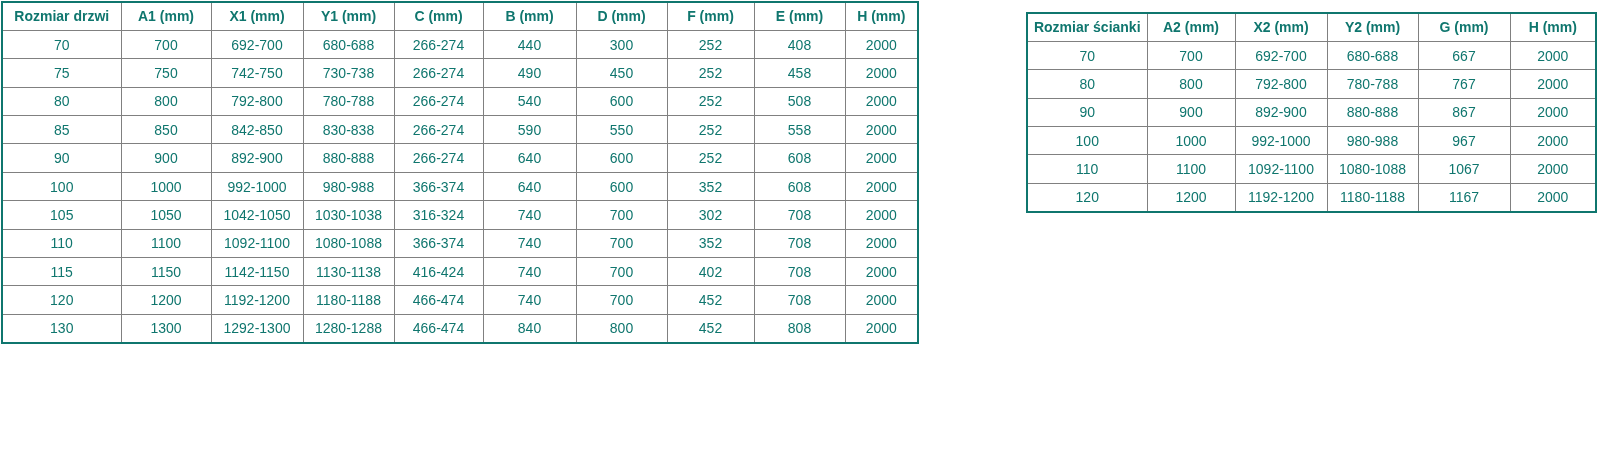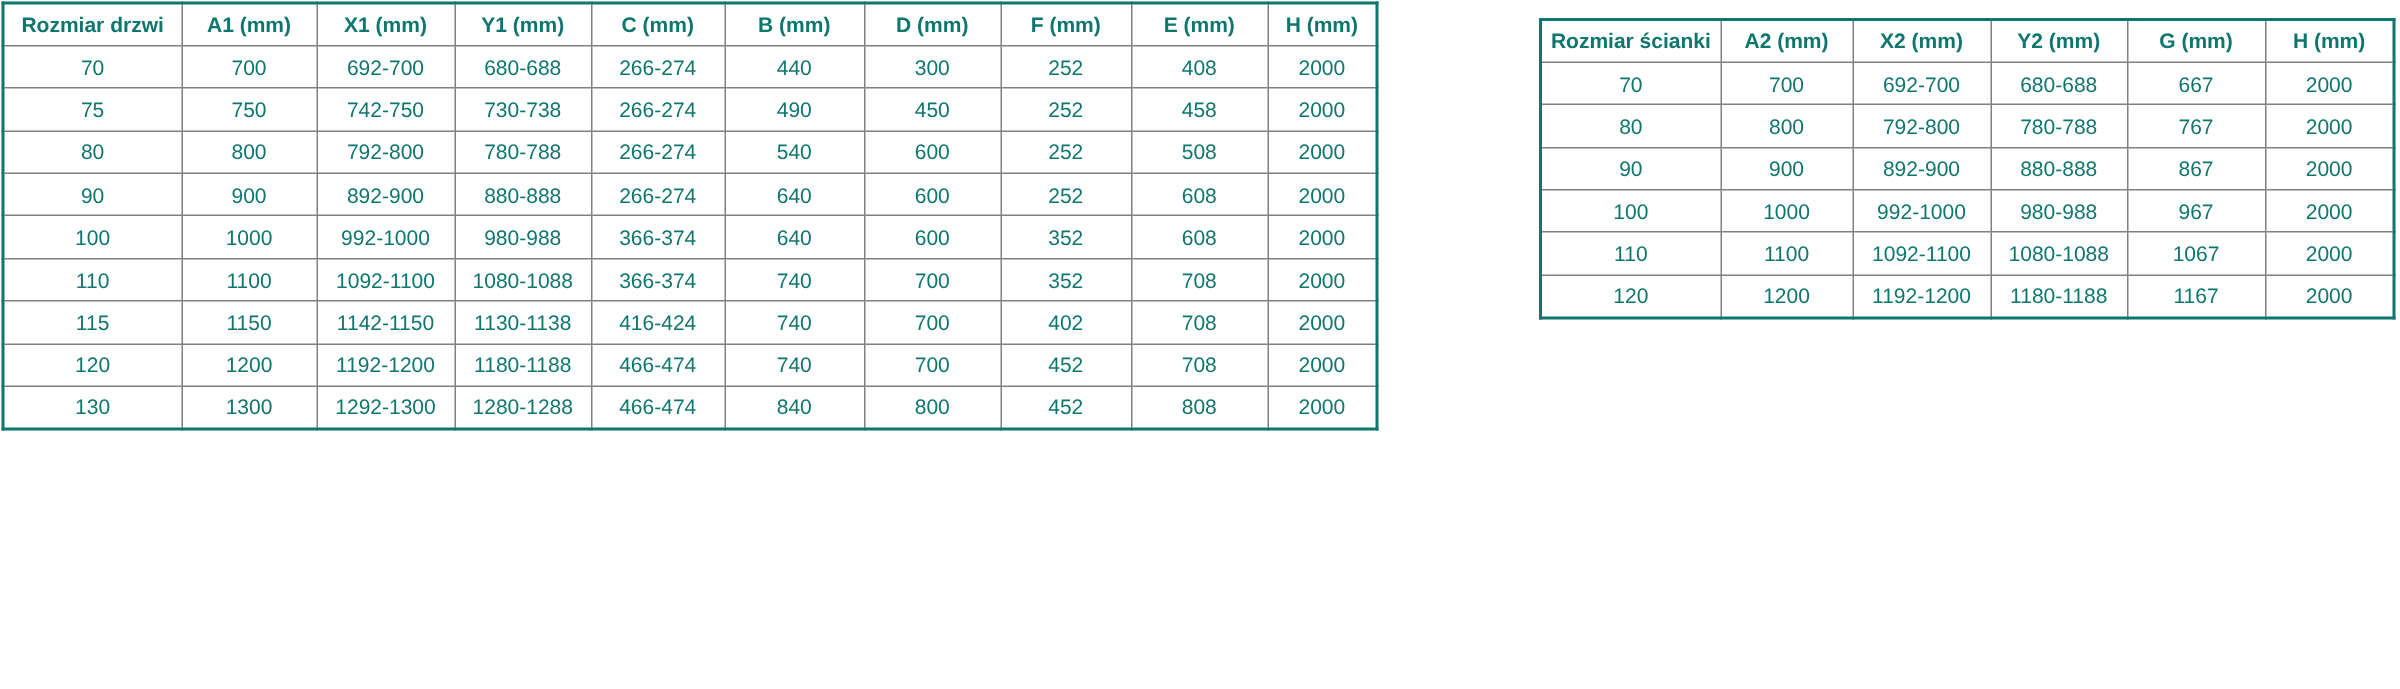--- a/index.html
+++ b/index.html
@@ -114,20 +114,32 @@
           <td>792-800</td>
           <td>780-788</td>
           <td>266-274</td>
           <td>540</td>
           <td>600</td>
           <td>252</td>
           <td>508</td>
           <td>2000</td>
         </tr>
         <tr>
+          <td>85</td>
+          <td>850</td>
+          <td>842-850</td>
+          <td>830-838</td>
+          <td>266-274</td>
+          <td>590</td>
+          <td>550</td>
+          <td>252</td>
+          <td>558</td>
+          <td>2000</td>
+        </tr>
+        <tr>
           <td>90</td>
           <td>900</td>
           <td>892-900</td>
           <td>880-888</td>
           <td>266-274</td>
           <td>640</td>
           <td>600</td>
           <td>252</td>
           <td>608</td>
           <td>2000</td>
@@ -138,20 +150,32 @@
           <td>992-1000</td>
           <td>980-988</td>
           <td>366-374</td>
           <td>640</td>
           <td>600</td>
           <td>352</td>
           <td>608</td>
           <td>2000</td>
         </tr>
         <tr>
+          <td>105</td>
+          <td>1050</td>
+          <td>1042-1050</td>
+          <td>1030-1038</td>
+          <td>316-324</td>
+          <td>740</td>
+          <td>700</td>
+          <td>302</td>
+          <td>708</td>
+          <td>2000</td>
+        </tr>
+        <tr>
           <td>110</td>
           <td>1100</td>
           <td>1092-1100</td>
           <td>1080-1088</td>
           <td>366-374</td>
           <td>740</td>
           <td>700</td>
           <td>352</td>
           <td>708</td>
           <td>2000</td>

